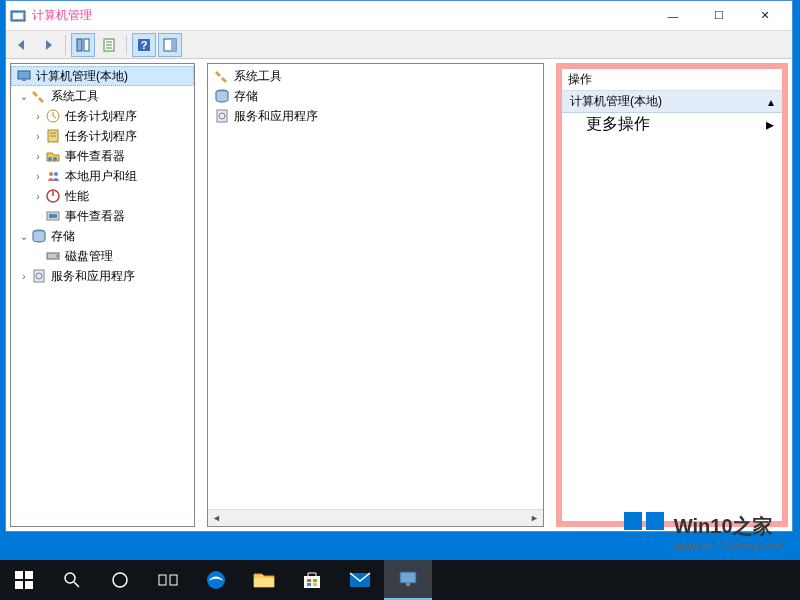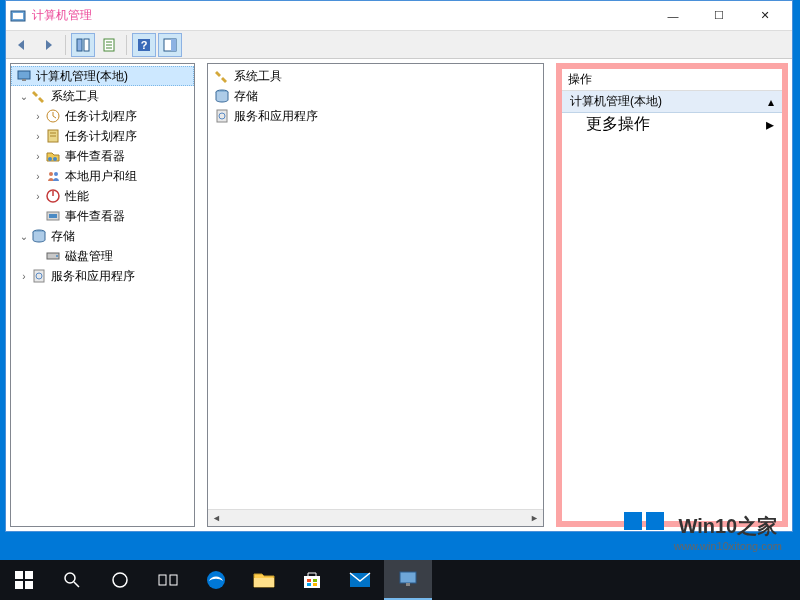--- a/index.html
+++ b/index.html
@@ -32,21 +32,21 @@
 .list-scrollbar .sb-arrow { width: 17px; height: 17px; display: flex; align-items: center; justify-content: center; font-size: 9px; color: #555; }
 .list-scrollbar .sb-track { flex: 1; }
 .action-panel { width: 232px; border: 6px solid #fca5a5; background: #fff; display: flex; flex-direction: column; }
 .action-header { height: 22px; border-bottom: 1px solid #ddd; display: flex; align-items: center; font-size: 12px; padding-left: 6px; font-weight: normal; }
 .action-section { height: 22px; background: #e3edf9; display: flex; align-items: center; justify-content: space-between; font-size: 12px; padding: 0 8px; border-bottom: 1px solid #c0d4e8; }
 .action-item { height: 22px; display: flex; align-items: center; justify-content: space-between; font-size: 16px; padding: 0 8px 0 24px; }
 .taskbar { position: absolute; bottom: 0; left: 0; right: 0; height: 40px; background: #101318; display: flex; align-items: center; }
 .taskbar .tb-item { width: 48px; height: 40px; display: flex; align-items: center; justify-content: center; color: #fff; }
 .taskbar .tb-item.active { background: #3a3f47; border-bottom: 2px solid #76b9ed; }
 .watermark { position: absolute; right: 18px; bottom: 46px; display: flex; align-items: center; gap: 8px; }
-.watermark .wm-text { text-align: center; }
+.watermark .wm-text { text-align: left; }
 .watermark .wm-title { font-size: 20px; font-weight: bold; color: #333; }
 .watermark .wm-url { font-size: 11px; color: #666; }
 svg { display: block; }
 </style>
 </head>
 <body>
 
 <div class="window">
 
   <div class="titlebar">

